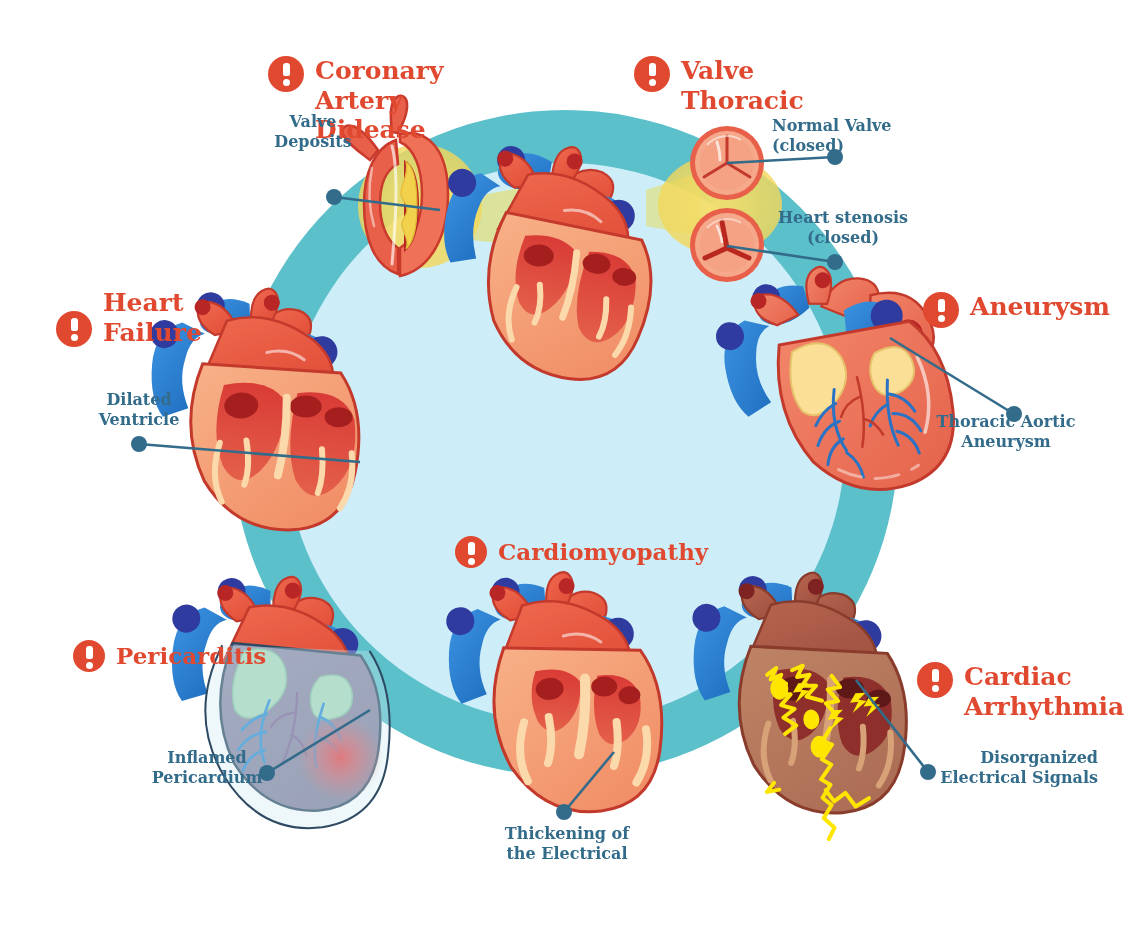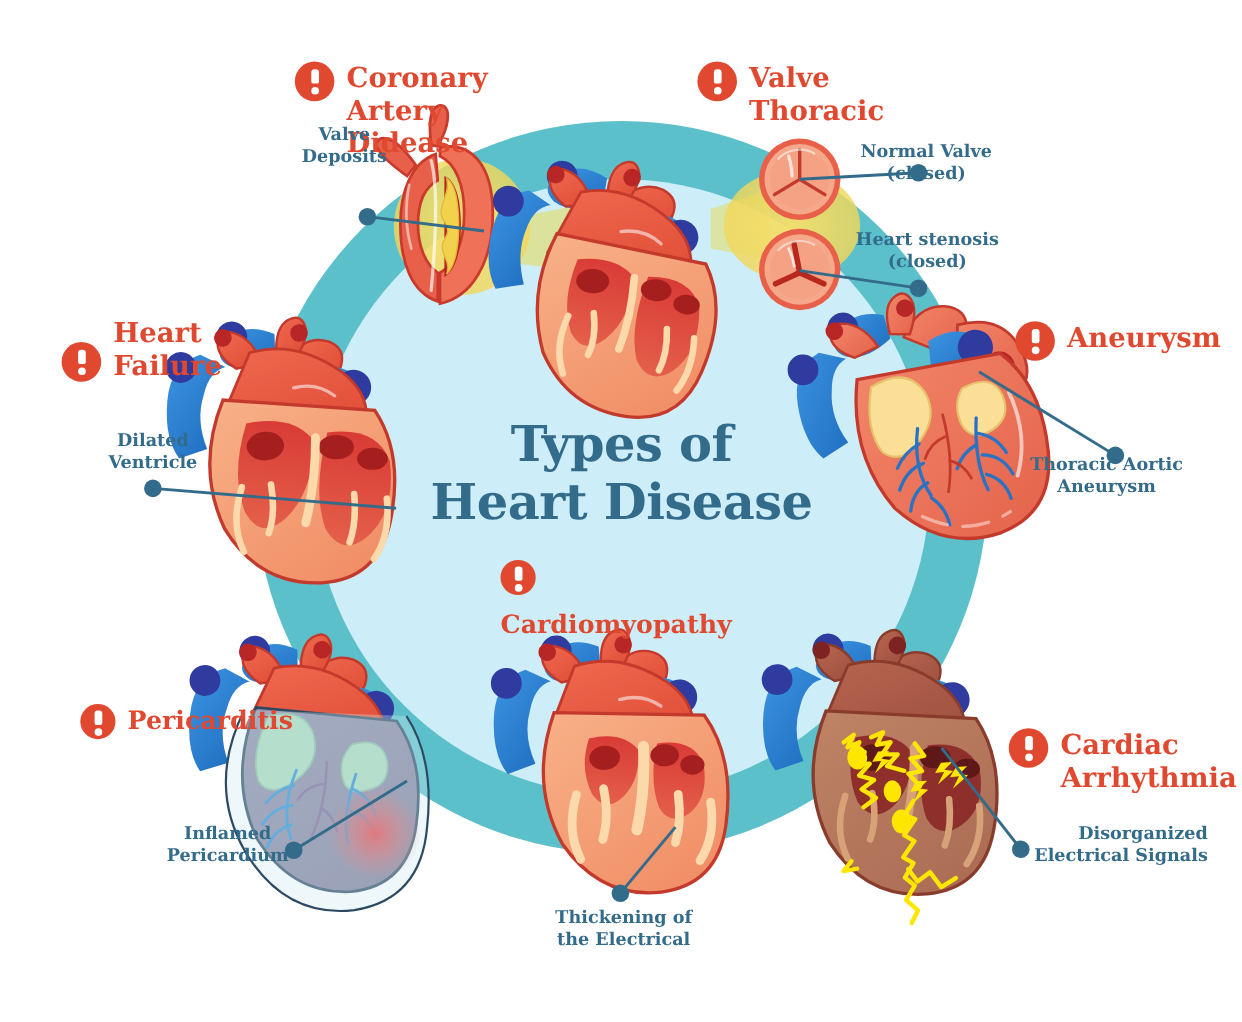--- a/index.html
+++ b/index.html
@@ -415,22 +415,20 @@
       <circle cx="835" cy="157" r="8"></circle>
       <circle cx="835" cy="262" r="8"></circle>
       <circle cx="139" cy="444" r="8"></circle>
       <circle cx="1014" cy="414" r="8"></circle>
       <circle cx="267" cy="773" r="8"></circle>
       <circle cx="564" cy="812" r="8"></circle>
       <circle cx="928" cy="772" r="8"></circle>
     </g>
   </svg>
 
-  <div class="abs title">Types of Heart
-Disease</div>
 
   <div class="abs dz-row" style="left:268px;top:56px;">
     <span class="badge">
         <span class="bang"></span>
       </span>
     <span class="dz" style="max-width:200px;">Coronary
 Artery Didease</span>
   </div>
 
   <div class="abs dz-row" style="left:634px;top:56px;">
@@ -449,21 +447,21 @@
 Failure</span>
   </div>
 
   <div class="abs dz-row" style="left:923px;top:292px;">
     <span class="badge">
         <span class="bang"></span>
       </span>
     <span class="dz" style="max-width:160px;">Aneurysm</span>
   </div>
 
-  <div class="abs dz-row" style="left:455px;top:509px;flex-direction:column;">
+  <div class="abs dz-row" style="left:455px;top:536px;">
     <span class="badge" style="width:32px;height:32px;">
         <span class="bang" style="height:20px;width:6px;"></span>
       </span>
     <span class="dz small" style="max-width:240px;padding-top:2px;">Cardiomyopathy</span>
   </div>
 
   <div class="abs dz-row" style="left:73px;top:640px;">
     <span class="badge" style="width:32px;height:32px;">
         <span class="bang" style="height:20px;width:6px;"></span>
       </span>
@@ -474,21 +472,21 @@
     <span class="badge">
         <span class="bang"></span>
       </span>
     <span class="dz" style="max-width:170px;">Cardiac
 Arrhythmia</span>
   </div>
 
   <div class="abs callout" style="left:258px;top:112px;width:110px;text-align:center;">Valve
 Deposits</div>
 
-  <div class="abs callout" style="left:772px;top:116px;width:140px;text-align:center;margin-top:12px;">Normal Valve
+  <div class="abs callout" style="left:772px;top:116px;width:140px;">Normal Valve
 (closed)</div>
 
   <div class="abs callout" style="left:768px;top:208px;width:150px;text-align:center;">Heart stenosis
 (closed)</div>
 
   <div class="abs callout" style="left:76px;top:390px;width:126px;text-align:center;">Dilated
 Ventricle</div>
 
   <div class="abs callout" style="left:918px;top:412px;width:176px;text-align:center;">Thoracic Aortic
 Aneurysm</div>

